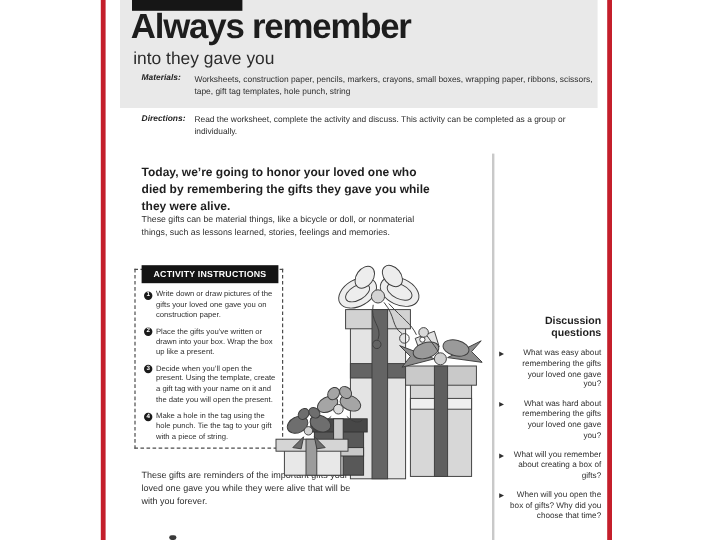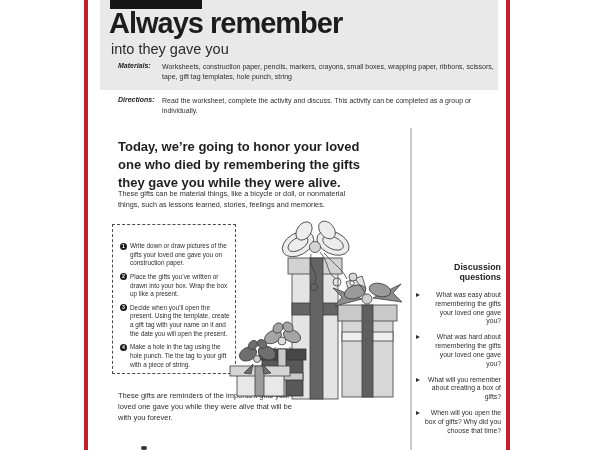--- a/index.html
+++ b/index.html
@@ -21,22 +21,22 @@
     letter-spacing:-1px;color:#1d1d1d;white-space:nowrap;}
   .subtitle{position:absolute;left:11px;top:41px;font-size:14.5px;color:#2b2b2b;white-space:nowrap;}
   .meta-label{position:absolute;left:18px;width:44px;font-size:7px;font-weight:bold;font-style:italic;color:#222;}
   .meta-value{position:absolute;left:62px;width:336px;font-size:7px;line-height:1.45;color:#2e2e2e;}
   .mat{top:62px;} .dir{top:96px;}
 
   .divider{position:absolute;left:410px;top:128px;width:2px;height:322px;background:#c9c9c9;}
 
   
   .intro{position:absolute;left:118px;top:138px;width:252px;margin:0;
-    font-size:13px;font-weight:bold;line-height:1.38;color:#1f1f1f;}
-  .desc{position:absolute;left:118px;top:189px;width:250px;margin:0;
+    font-size:10px;font-weight:bold;line-height:1.38;color:#1f1f1f;}
+  .desc{position:absolute;left:118px;top:178px;width:250px;margin:0;
     font-size:7.3px;line-height:1.5;color:#2e2e2e;}
 
   .activity-box{position:absolute;left:112px;top:224px;width:124px;height:150px;
     border:1px dashed #4c4c4c;box-sizing:border-box;}
   .activity-header{position:absolute;left:5px;top:-4px;width:114px;height:15px;background:#141414;
     color:#ffffff;font-size:7.3px;font-weight:bold;text-align:center;line-height:15px;letter-spacing:.2px;}
   .steps{position:absolute;left:7px;top:17px;width:111px;}
   .step{display:flex;gap:3px;margin-bottom:5px;}
   .step-num{flex:0 0 auto;width:7px;height:7px;border-radius:50%;background:#1a1a1a;color:#fff;
     font-size:5.2px;line-height:7px;text-align:center;font-weight:bold;margin-top:0.5px;}
@@ -74,20 +74,21 @@
     <div class="meta-label dir">Directions:</div>
     <div class="meta-value dir">Read the worksheet, complete the activity and discuss. This activity can be completed as a group or individually.</div>
   </div>
 
   <div class="divider"></div>
 
   <p class="intro">Today, we’re going to honor your loved one who died by remembering the gifts they gave you while they were alive.</p>
   <p class="desc">These gifts can be material things, like a bicycle or doll, or nonmaterial things, such as lessons learned, stories, feelings and memories.</p>
 
   <div class="activity-box">
+    <div class="activity-header">ACTIVITY INSTRUCTIONS</div>
     <div class="steps">
       <div class="step">
         <span class="step-num">1</span>
         <span class="step-text">Write down or draw pictures of the gifts your loved one gave you on construction paper.</span>
       </div>
       <div class="step">
         <span class="step-num">2</span>
         <span class="step-text">Place the gifts you’ve written or drawn into your box. Wrap the box up like a present.</span>
       </div>
       <div class="step">

